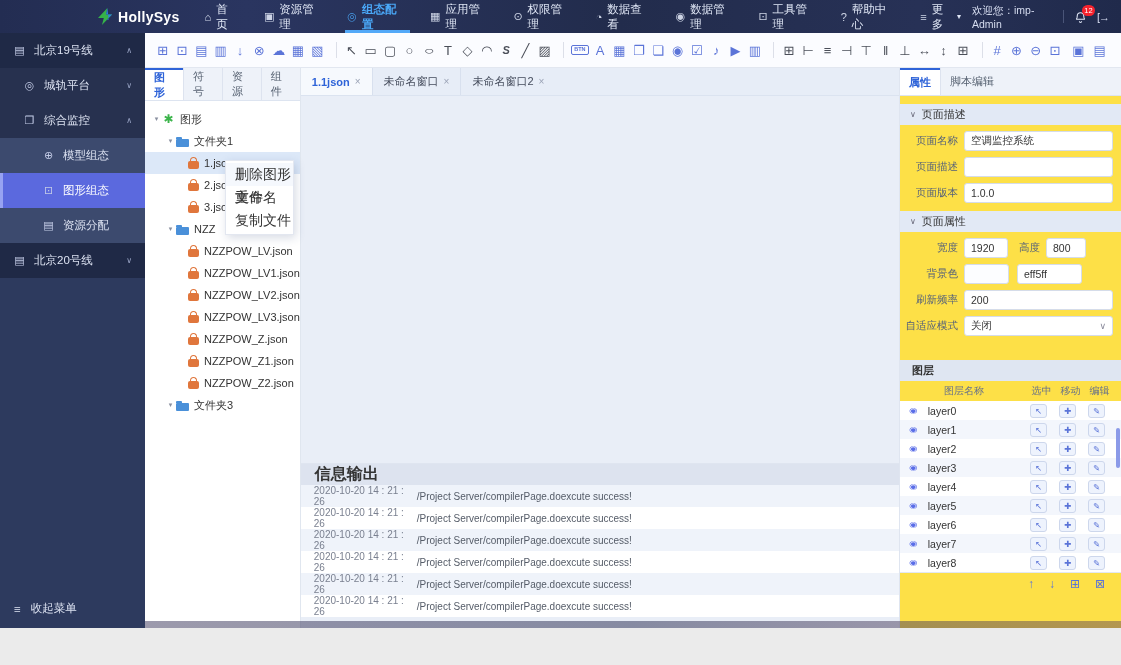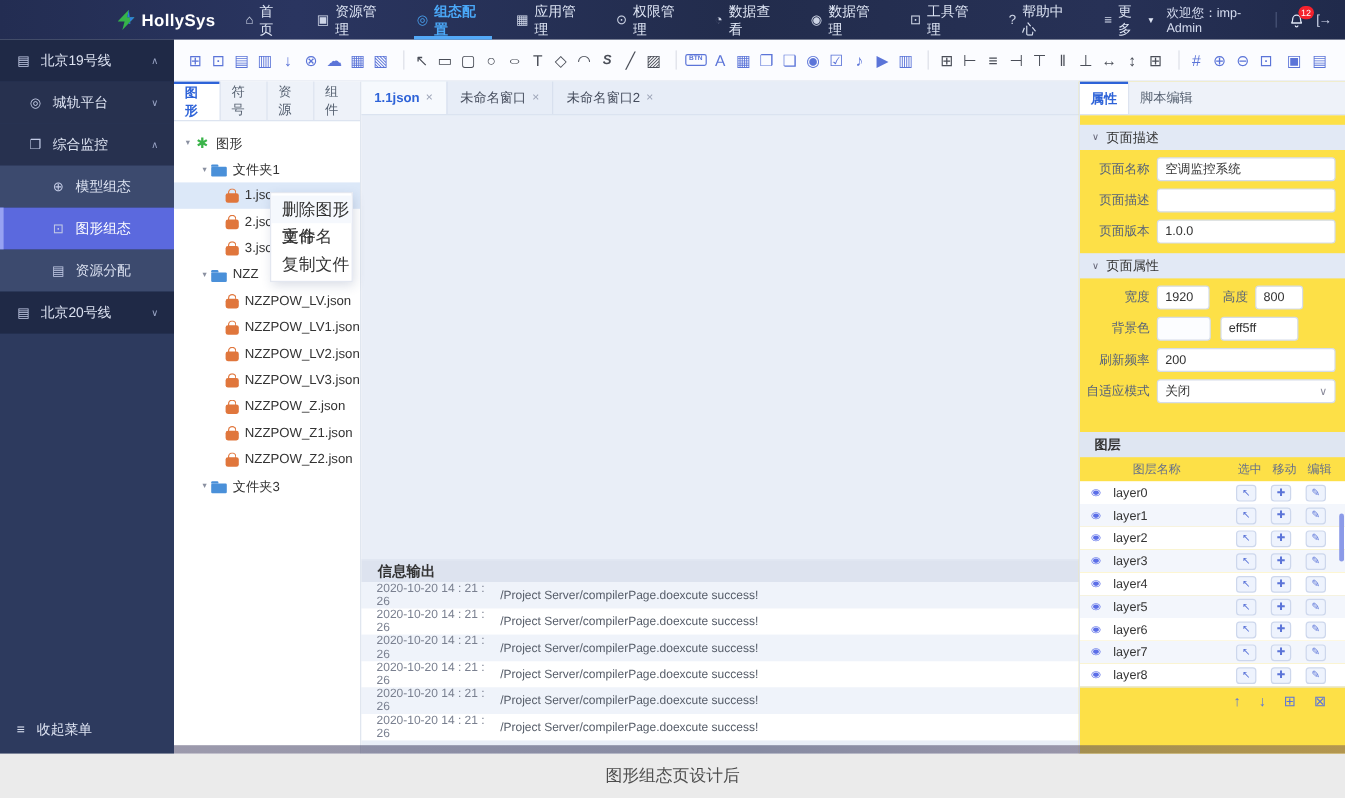--- a/index.html
+++ b/index.html
@@ -84,21 +84,21 @@
 
   
   .center { flex:1; display:flex; flex-direction:column; background:#e9eef7; min-width:0; }
   .doc-tabs { flex:0 0 28px; display:flex; align-items:stretch; background:#e7edf7; border-bottom:1px solid #dbe3f0; font-size:11px; }
   .dtab { padding:0 11px; display:flex; align-items:center; gap:5px; color:#454c5c; cursor:pointer; border-left:1px solid #d8e0ee; }
   .dtab:first-child { border-left:none; }
   .dtab.active { background:#f6f9fd; color:#2e63d8; font-weight:bold; border-left:none; }
   .dtab .x { color:#9aa2b5; font-size:10px; font-weight:normal; }
   .canvas { flex:1; }
   .output { flex:0 0 132px; margin-bottom:11px; display:flex; flex-direction:column; border-top:1px solid #dfe5f0; }
-  .output-header { flex:0 0 18px; background:#dde3ef; color:#333; font-weight:bold; font-size:12px; display:flex; align-items:center; padding-left:14px; }
+  .output-header { flex:0 0 18px; background:#dde3ef; color:#333; font-weight:bold; font-size:16px; display:flex; align-items:center; padding-left:14px; }
   .orow { flex:0 0 19px; display:flex; align-items:center; font-size:10px; background:#fff; }
   .orow:nth-child(odd) { background:#eff3fa; }
   .orow .time { margin-left:13px; width:103px; color:#7a8090; }
   .orow .msg { color:#555c68; }
 
   
   .props-panel { flex:0 0 201px; background:#fde047; border-left:1px solid #dfe5f0; display:flex; flex-direction:column; }
   .props-body { flex:1; position:relative; font-size:10.5px; overflow:hidden; }
   .band { height:21px; background:#e2e9f5; display:flex; align-items:center; color:#333; font-size:11px; margin-top:8px; cursor:pointer; }
   .band .chev { margin:0 6px 0 10px; font-size:8px; color:#667; }
@@ -711,14 +711,13 @@
                 <span>⊠</span>
               </div>
               <div class="vscroll"></div>
             </div>
           </div>
         </div>
       </div>
     </div>
   </div>
 
-  <div class="caption">图形组态页设计后</div>
 </div>
 
 </body></html>

